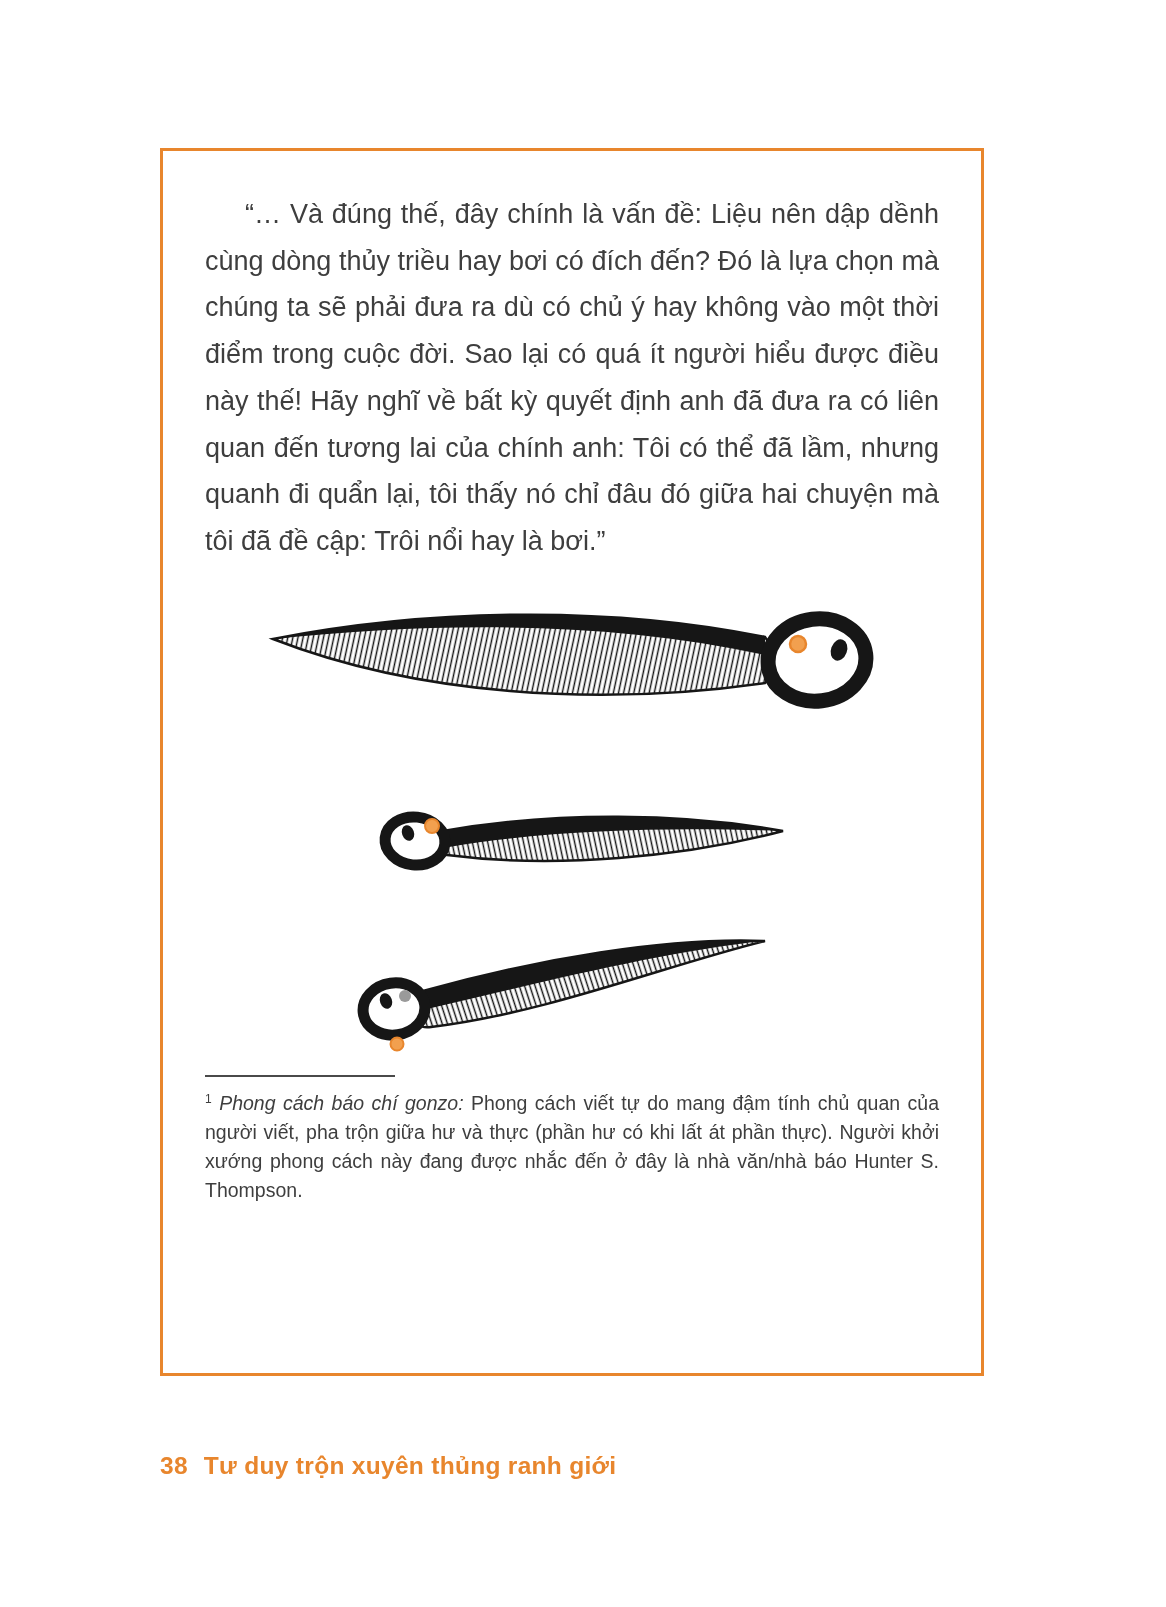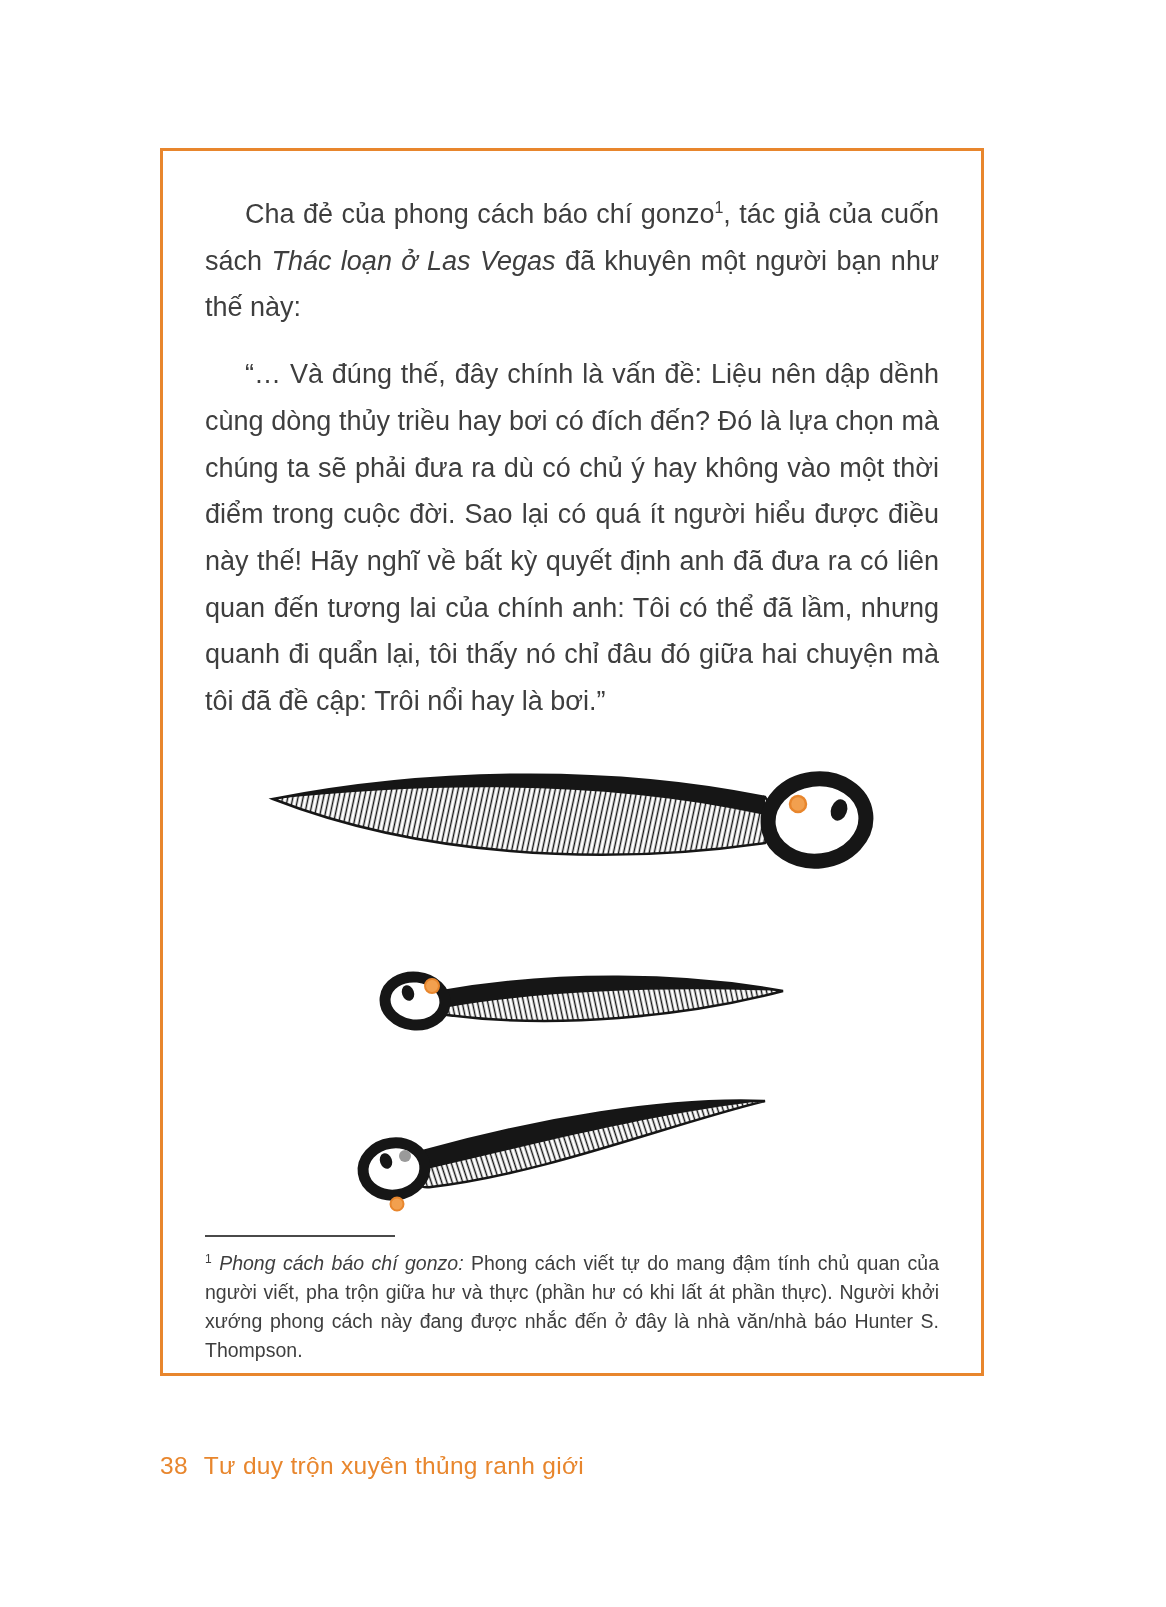--- a/index.html
+++ b/index.html
@@ -36,31 +36,30 @@
   .footnote-rule{
     width:190px;border-top:2px solid #4a4a4a;margin:18px 0 12px 0;
   }
   .footnote{
     font-size:19.5px;line-height:1.5;text-align:justify;margin:0;color:var(--ink);
   }
   .footnote sup{font-size:12px;vertical-align:super;line-height:0;}
   .footnote i{}
   .page-footer{
     position:absolute;left:160px;top:1452px;
-    color:var(--accent);font-weight:normal;font-size:24.5px;letter-spacing:0.3px;
+    color:var(--accent);font-weight:bold;font-size:24.5px;letter-spacing:0.3px;
     display:flex;align-items:baseline;
   }
   .page-footer .page-num{margin-right:16px;}
 </style>
 </head>
 <body>
 
 <div class="content-box">
 
-  <p class="para"><span>Cha đẻ của phong cách báo chí gonzo</span><sup>1</sup><span>, tác giả của cuốn sách </span><i>Thác loạn ở Las Vegas</i><span> đã khuyên một người bạn như thế này:</span></p>
 
   <p class="para">“… Và đúng thế, đây chính là vấn đề: Liệu nên dập dềnh cùng dòng thủy triều hay bơi có đích đến? Đó là lựa chọn mà chúng ta sẽ phải đưa ra dù có chủ ý hay không vào một thời điểm trong cuộc đời. Sao lại có quá ít người hiểu được điều này thế! Hãy nghĩ về bất kỳ quyết định anh đã đưa ra có liên quan đến tương lai của chính anh: Tôi có thể đã lầm, nhưng quanh đi quẩn lại, tôi thấy nó chỉ đâu đó giữa hai chuyện mà tôi đã đề cập: Trôi nổi hay là bơi.”</p>
 
   <div class="illustrations">
 
     <svg class="fish fish-1" width="625" height="118" viewBox="0 0 625 118">
       <defs>
         <pattern id="h1" patternUnits="userSpaceOnUse" width="5" height="6" patternTransform="rotate(12)">
           <line x1="2.5" y1="-1" x2="2.5" y2="7" stroke="#151515" stroke-width="1.5"></line>
         </pattern>

